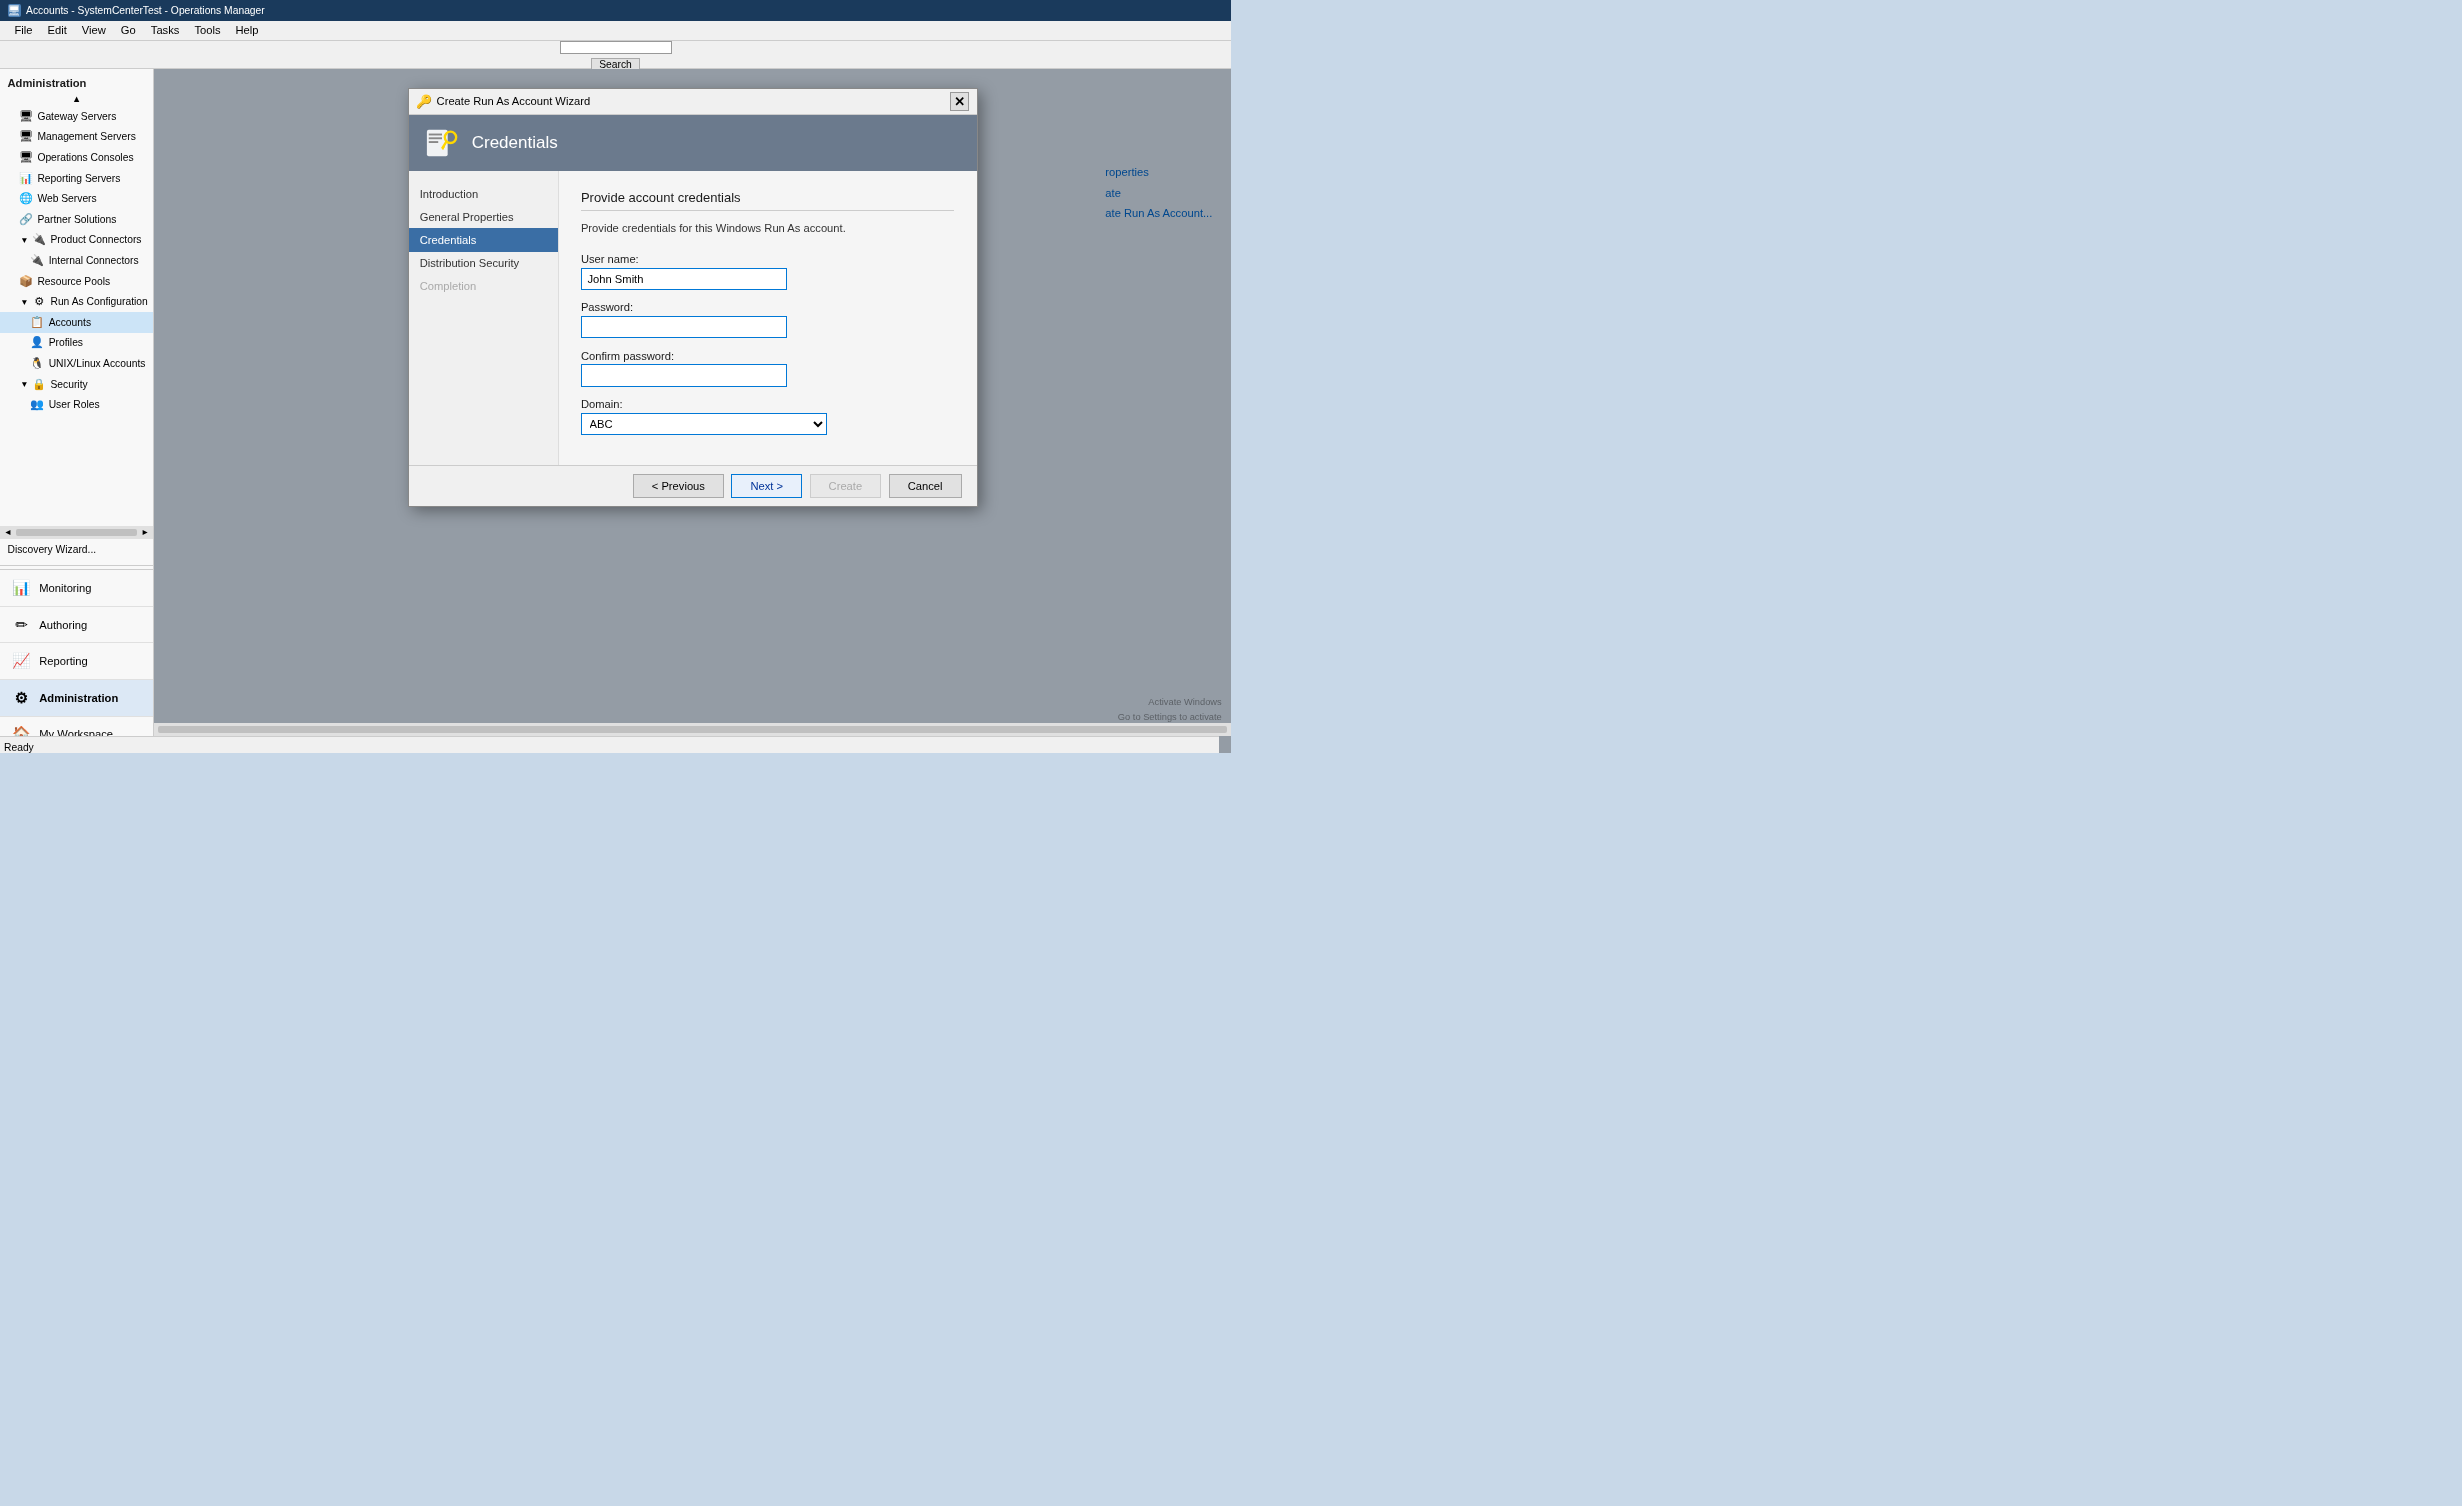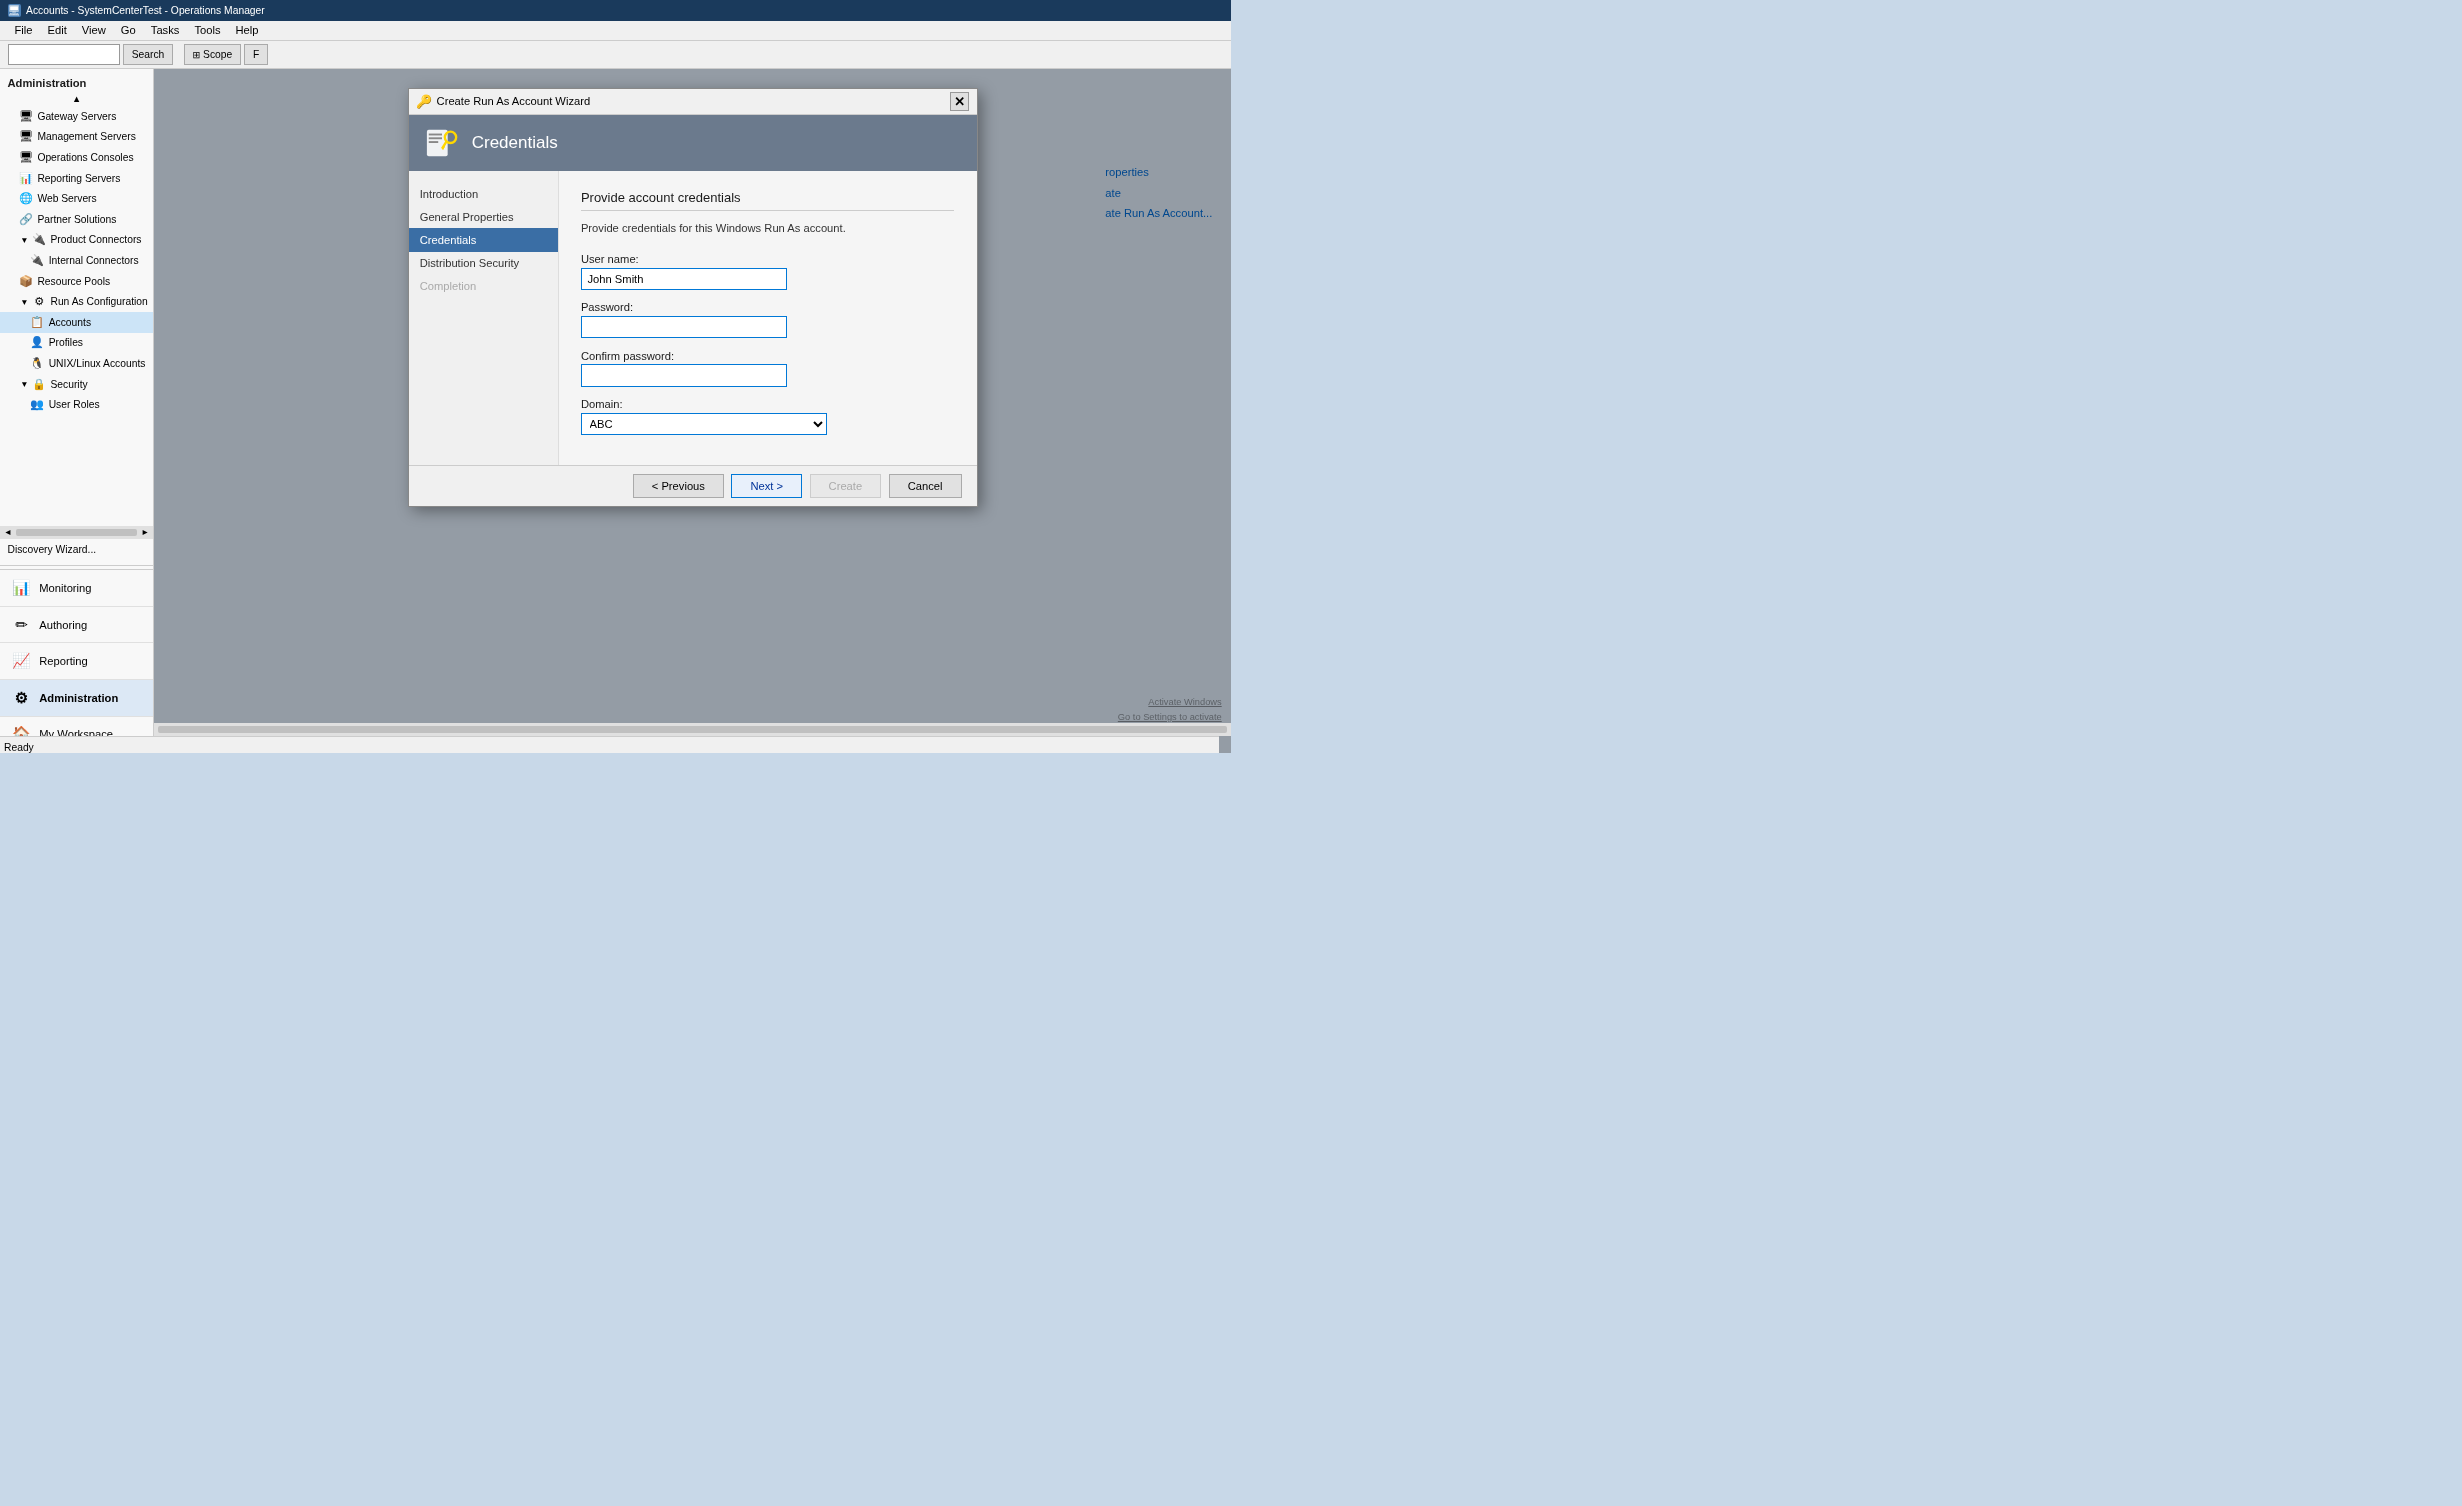--- a/index.html
+++ b/index.html
@@ -49,20 +49,21 @@
 
     
     .toolbar {
       background: #f0f0f0;
       height: 28px;
       display: flex;
       align-items: center;
       padding: 0 7.5px;
       border-bottom: 0.9px solid #ccc;
       gap: 3.7px;
+      flex-direction: column;
     }
     .toolbar-search {
       border: 0.9px solid #999;
       height: 20.6px;
       width: 112px;
       padding: 0 3.7px;
       font-size: 10.3px;
     }
     .toolbar-btn {
       background: #e1e1e1;
@@ -387,21 +388,20 @@
 
     
     .activate-watermark {
       position: absolute;
       bottom: 28px;
       right: 9.3px;
       font-size: 9.3px;
       color: rgba(0,0,0,0.4);
       text-align: right;
       line-height: 15px;
-      text-decoration: underline;
     }
 
     
     .h-scrollbar {
       height: 13px;
       background: #e0e0e0;
       display: flex;
       align-items: center;
     }
   </style>

